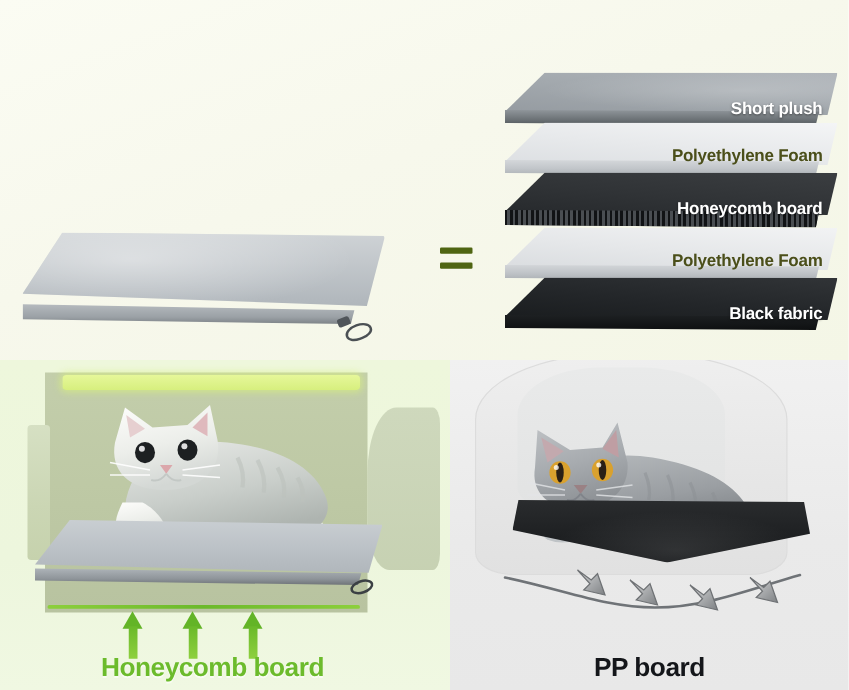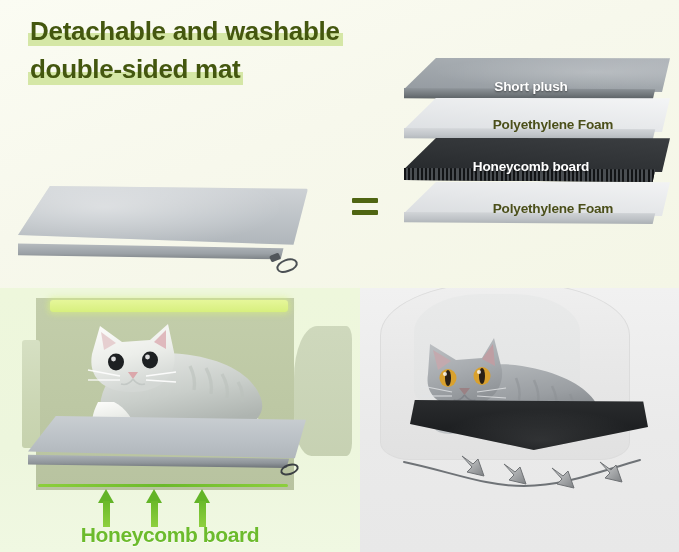--- a/index.html
+++ b/index.html
@@ -81,21 +81,21 @@
   .equals i {
     display: block; width: 26px; height: 5px; border-radius: 1px;
     background: #4f6512;
   }
   .equals i + i { margin-top: 7px; }
 
   
   .stack { position: absolute; left: 404px; top: 58px; width: 266px; height: 216px; }
   .layer {
     position: absolute; left: 0; width: 266px;
-    display: flex; align-items: center; justify-content: center;
+    display: flex; align-items: center; justify-content: flex-end;
   }
   .layer-label {
     position: relative; z-index: 4;
     padding-right: 12px;
     font-size: 13.6px;
     letter-spacing: -0.2px;
     white-space: nowrap;
   }
   .lbl-white { color: #ffffff; font-weight: bold; text-shadow: 0 1px 2px rgba(0,0,0,.45); }
   .lbl-plain { color: #ffffff; font-weight: 600; text-shadow: 0 1px 2px rgba(0,0,0,.5); }
@@ -294,31 +294,20 @@
   .cat { position: absolute; }
   .cat svg { display:block; }
 </style>
 </head>
 <body>
 
 <div id="root">
 
   <div class="top-section">
 
-    <div class="headline">
-      <div class="headline-line">
-        <span class="hl-bg"></span>
-        <span class="hl-txt">Detachable and washable</span>
-      </div>
-      <div style="height:4px"></div>
-      <div class="headline-line">
-        <span class="hl-bg"></span>
-        <span class="hl-txt">double-sided mat</span>
-      </div>
-    </div>
 
 
     <div class="mat-photo">
       <div class="mat-top"></div>
       <div class="mat-edge"></div>
       <div class="mat-zip-head"></div>
       <div class="mat-zip"></div>
     </div>
 
     <div class="equals">
@@ -353,20 +342,27 @@
       </div>
 
       <div class="layer" id="L4">
         <div class="slab">
           <div class="slab-face"></div>
           <div class="slab-side"></div>
         </div>
         <div class="layer-label lbl-olive">Polyethylene Foam</div>
       </div>
 
+      <div class="layer" id="L5">
+        <div class="slab">
+          <div class="slab-face"></div>
+          <div class="slab-side"></div>
+        </div>
+        <div class="layer-label lbl-white">Black fabric</div>
+      </div>
 
     </div>
   </div>
 
   <div class="bottom-section">
 
     <div class="panel-left">
       <div class="lb-box"></div>
       <div class="lb-rim"></div>
       <div class="lb-lefthandle"></div>
@@ -565,18 +561,19 @@
           <defs>
               <linearGradient id="ga4" x1="0" y1="0" x2="1" y2="1">
             <stop offset="0%" stop-color="#d8d9da"></stop>
                 <stop offset="100%" stop-color="#7e8184"></stop>
               </linearGradient>
             </defs>
           <path d="M2 2 L13 10 L18 5 L24 22 L7 18 L12 13 L2 2 Z" fill="url(#ga4)" stroke="#6f7275" stroke-width="1"></path>
         </svg>
       </div>
 
+      <div class="caption-right">PP board</div>
     </div>
 
 
   </div>
 
 </div>
 
 </body></html>

